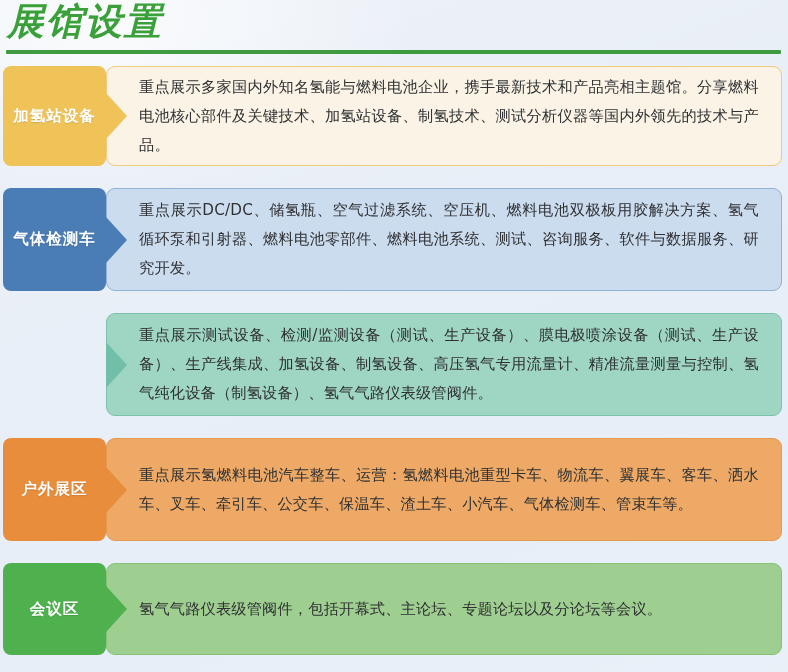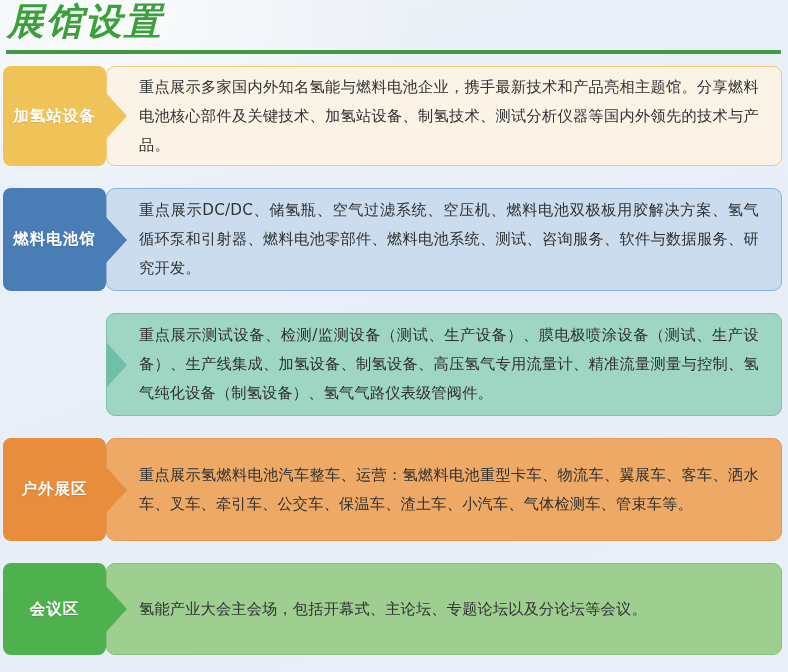--- a/index.html
+++ b/index.html
@@ -198,21 +198,21 @@
         <span class="row-label-text">加氢站设备</span>
       </div>
       <div class="row-arrow"></div>
     </div>
 
     <div class="row r2">
       <div class="row-panel">
         <span class="row-text">重点展示DC/DC、储氢瓶、空气过滤系统、空压机、燃料电池双极板用胶解决方案、氢气循环泵和引射器、燃料电池零部件、燃料电池系统、测试、咨询服务、软件与数据服务、研究开发。</span>
       </div>
       <div class="row-label">
-        <span class="row-label-text">燃料电池馆</span>
+        <span class="row-label-text">气体检测车</span>
       </div>
       <div class="row-arrow"></div>
     </div>
 
     <div class="row r3">
       <div class="row-panel">
         <span class="row-text">重点展示测试设备、检测/监测设备（测试、生产设备）、膜电极喷涂设备（测试、生产设备）、生产线集成、加氢设备、制氢设备、高压氢气专用流量计、精准流量测量与控制、氢气纯化设备（制氢设备）、氢气气路仪表级管阀件。</span>
       </div>
       <div class="row-arrow"></div>
     </div>
@@ -222,21 +222,21 @@
         <span class="row-text">重点展示氢燃料电池汽车整车、运营：氢燃料电池重型卡车、物流车、翼展车、客车、洒水车、叉车、牵引车、公交车、保温车、渣土车、小汽车、气体检测车、管束车等。</span>
       </div>
       <div class="row-label">
         <span class="row-label-text">户外展区</span>
       </div>
       <div class="row-arrow"></div>
     </div>
 
     <div class="row r5">
       <div class="row-panel">
-        <span class="row-text">氢能产业大会主会场，包括开幕式、主论坛、专题论坛以及分论坛等会议。</span>
+        <span class="row-text">氢气气路仪表级管阀件，包括开幕式、主论坛、专题论坛以及分论坛等会议。</span>
       </div>
       <div class="row-label">
         <span class="row-label-text">会议区</span>
       </div>
       <div class="row-arrow"></div>
     </div>
 
   </div>
 </div>
 

